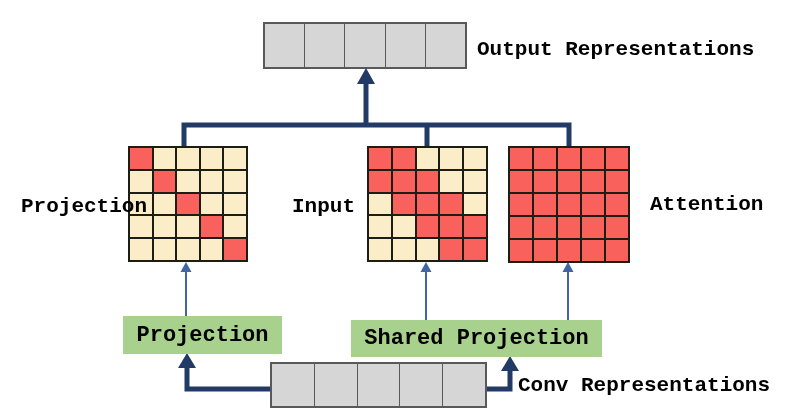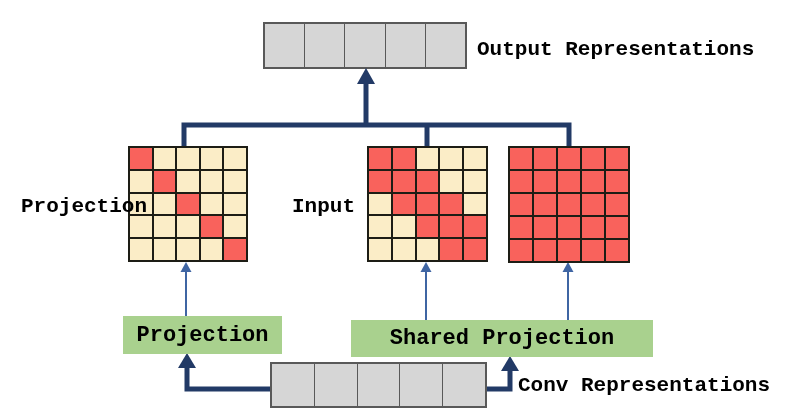--- a/index.html
+++ b/index.html
@@ -178,23 +178,24 @@
       <div class="mcell red"></div>
       <div class="mcell red"></div>
       <div class="mcell red"></div>
       <div class="mcell red"></div>
       <div class="mcell red"></div>
       <div class="mcell red"></div>
     </div>
 
   <div class="label" style="left:21px; top:194px;">Projection</div>
   <div class="label" style="left:292px; top:194px;">Input</div>
+  <div class="label" style="left:650px; top:192px;">Attention</div>
 
   <div class="greenbox" style="left:123px; top:316px; width:159px; height:38px;">Projection</div>
-  <div class="greenbox" style="left:351px; top:320px; width:302px; height:37px;">Shared Projection</div>
+  <div class="greenbox" style="left:351px; top:320px; width:251px; height:37px;">Shared Projection</div>
 
   <div class="bar" style="left:270px; top:362px; width:217px; height:46px;">
       <div class="bar-cell"></div>
       <div class="bar-cell"></div>
       <div class="bar-cell"></div>
       <div class="bar-cell"></div>
       <div class="bar-cell"></div>
     </div>
   <div class="label" style="left:518px; top:373px;">Conv Representations</div>
 

